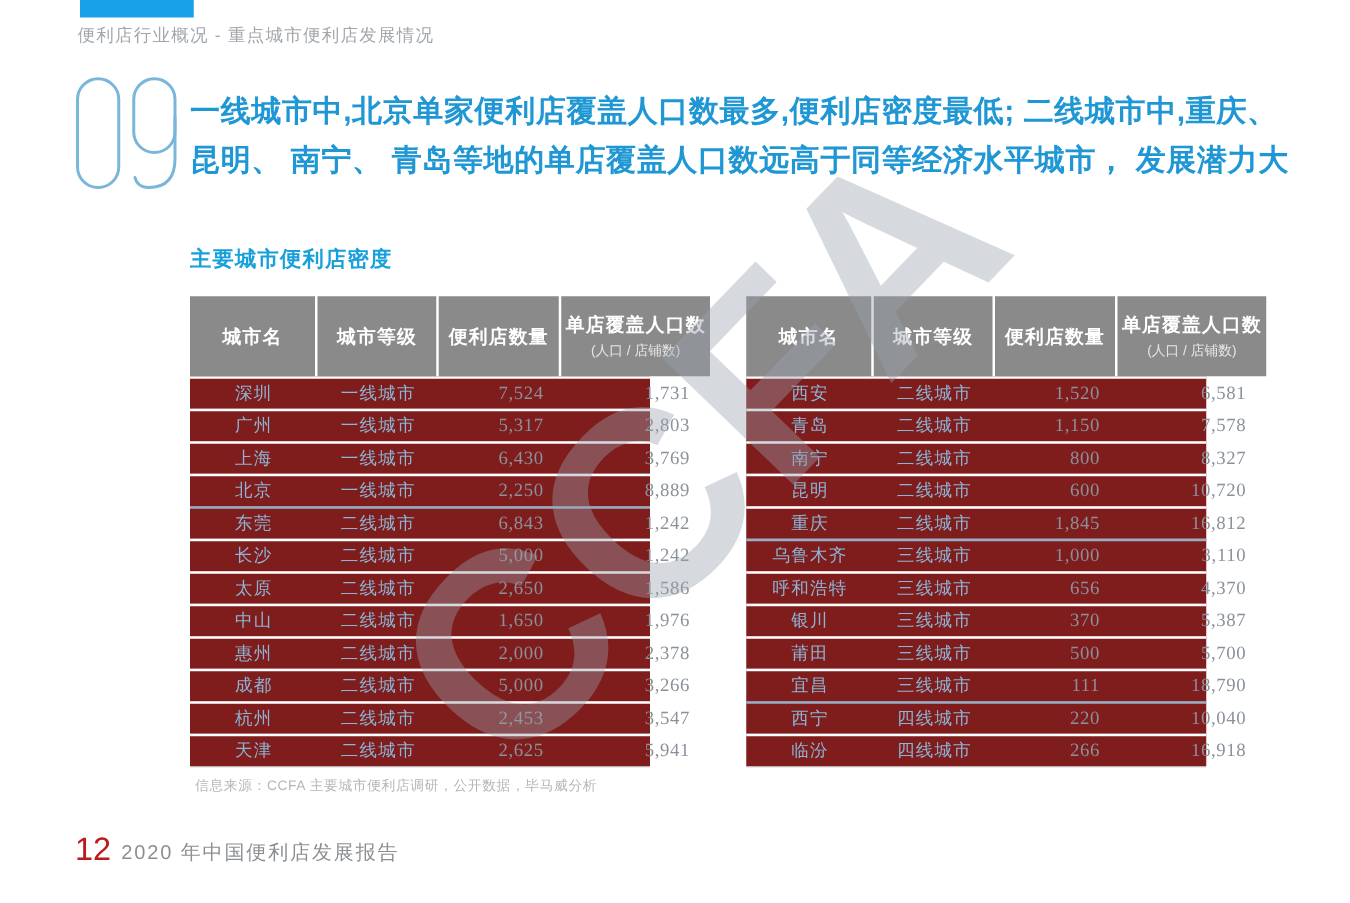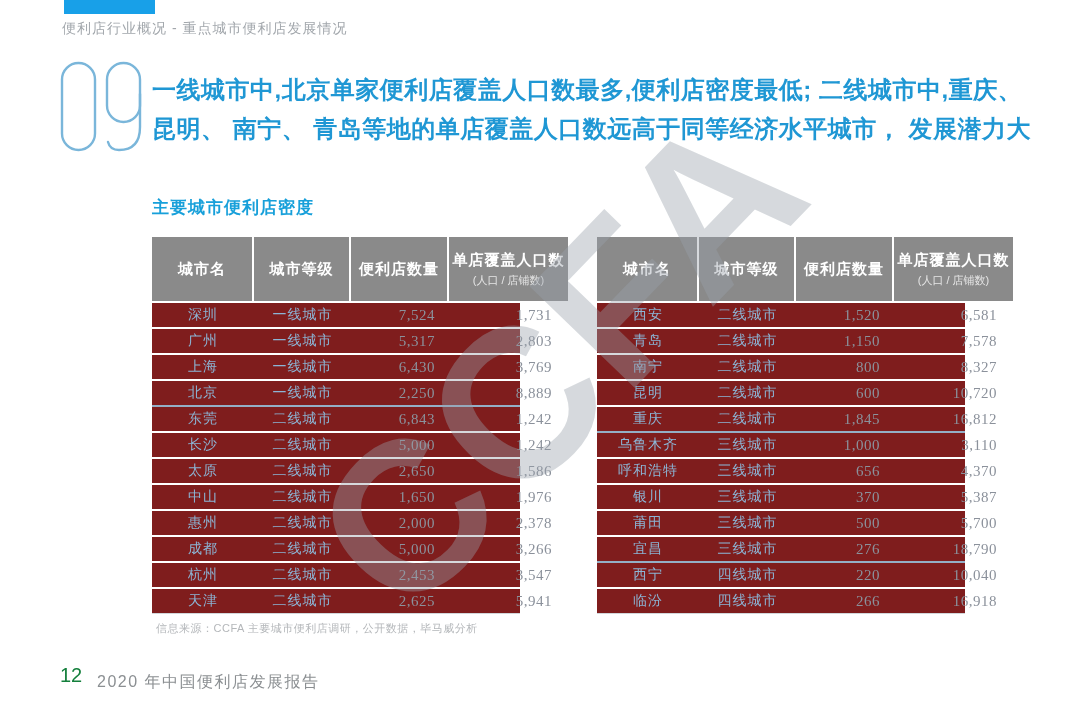--- a/index.html
+++ b/index.html
@@ -47,21 +47,21 @@
 
   .source { position:absolute; left:156px; top:621px; font-size:11px; color:#b4b7ba; letter-spacing:0.5px; }
 
   .watermark {
     position:absolute; left:260px; top:110px; width:600px; height:500px;
     display:flex; align-items:center; justify-content:center;
     transform:rotate(-46deg); font-size:212px; font-weight:700;
     color:rgba(152,160,170,0.40); letter-spacing:4px; z-index:5; pointer-events:none;
   }
 
-  .footer-num { position:absolute; left:60px; top:664px; font-size:20px; color:#15803d; }
+  .footer-num { position:absolute; left:60px; top:664px; font-size:26px; color:#b91c1c; }
   .footer-title { position:absolute; left:97px; top:672px; font-size:16px; color:#8b8f92; letter-spacing:1.5px; }
 </style>
 </head>
 <body>
 
 <div class="topbar"></div>
 <div class="breadcrumb">便利店行业概况 - 重点城市便利店发展情况</div>
 
 <div class="slide-num">
   <svg width="82" height="94" viewBox="0 0 82 94">
@@ -225,21 +225,21 @@
       </div>
       <div class="trow">
         <div class="tcell c-city">莆田</div>
         <div class="tcell c-tier">三线城市</div>
         <div class="tcell c-stores">500</div>
         <div class="tcell c-coverage">5,700</div>
       </div>
       <div class="trow">
         <div class="tcell c-city">宜昌</div>
         <div class="tcell c-tier">三线城市</div>
-        <div class="tcell c-stores">276</div>
+        <div class="tcell c-stores">111</div>
         <div class="tcell c-coverage">18,790</div>
       </div>
       <div class="trow sep hl">
         <div class="tcell c-city">西宁</div>
         <div class="tcell c-tier">四线城市</div>
         <div class="tcell c-stores">220</div>
         <div class="tcell c-coverage">10,040</div>
       </div>
       <div class="trow hl">
         <div class="tcell c-city">临汾</div>

